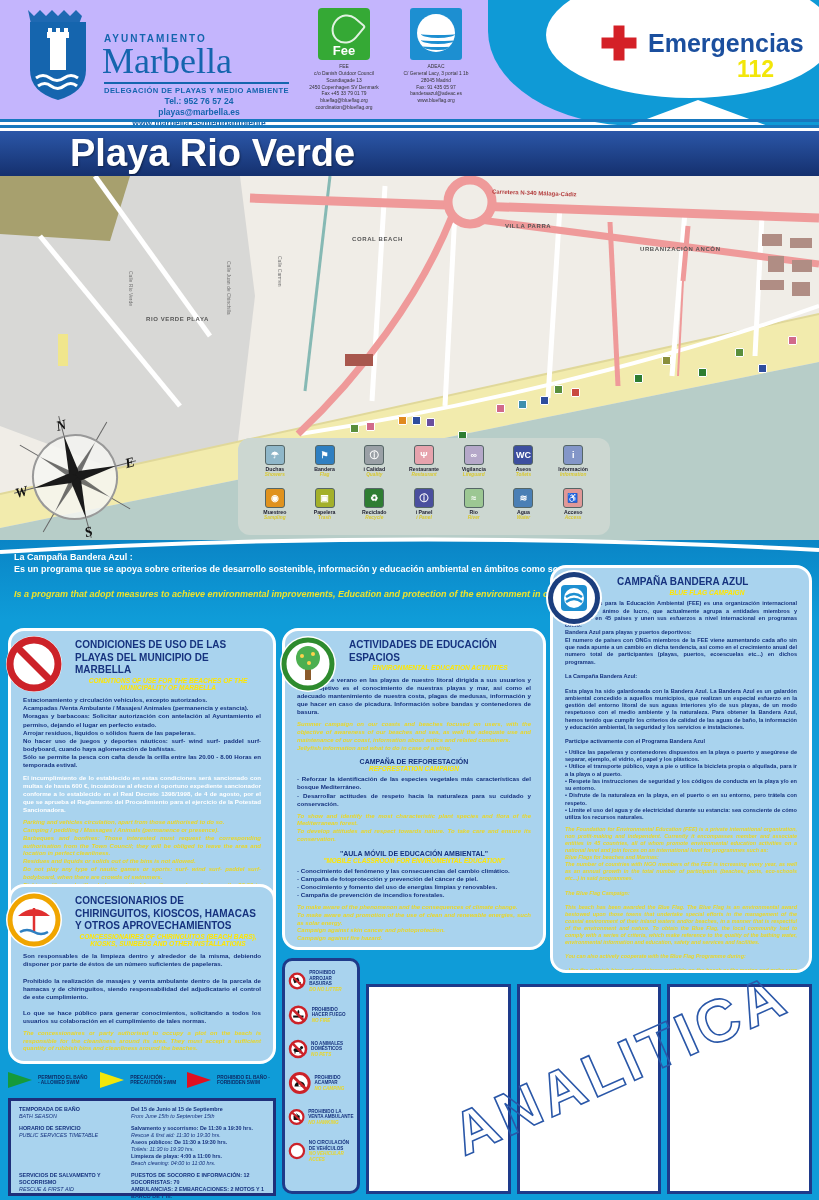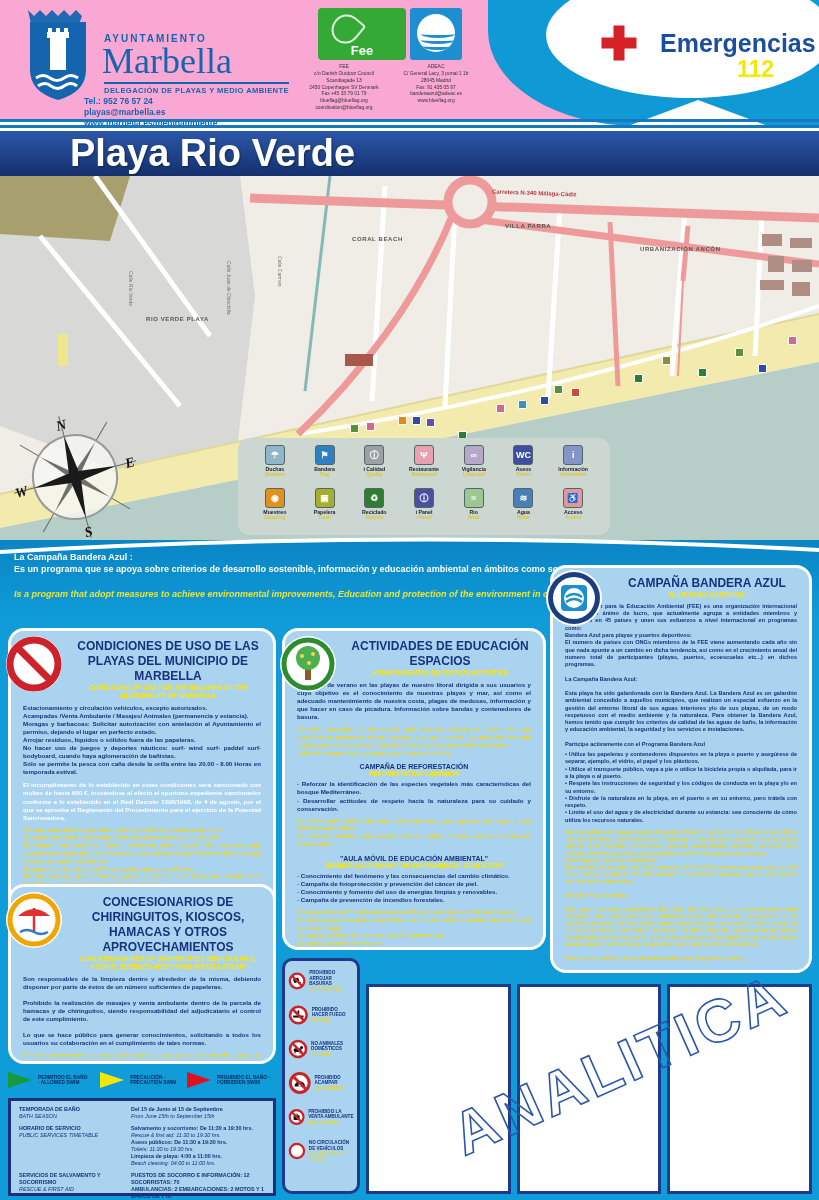--- a/index.html
+++ b/index.html
@@ -2,37 +2,37 @@
 <html><head>
 <meta charset="utf-8">
 <style>
   html,body{margin:0;padding:0;}
   body{width:819px;height:1200px;position:relative;overflow:hidden;background:#fff;
        font-family:"Liberation Sans",sans-serif;}
   .abs{position:absolute;}
   .pre{white-space:pre-line;}
 
   
-  .header{left:0;top:0;width:819px;height:119px;background:#f9a8d4;}
+  .header{left:0;top:0;width:819px;height:119px;background:#c4b5fd;}
   .crest{left:22px;top:8px;}
   .ayto{left:104px;top:33px;font-size:10px;font-weight:bold;letter-spacing:2px;color:#1565ae;}
   .city{left:102px;top:40px;font-family:"Liberation Serif",serif;font-size:36px;color:#1565ae;}
   .deleg{left:104px;top:82px;font-size:7.6px;font-weight:bold;color:#1565ae;border-top:2px solid #1565ae;padding-top:2px;letter-spacing:.4px;}
-  .contact{left:84px;top:96px;width:230px;font-size:8.5px;font-weight:bold;color:#1565ae;line-height:1.3;}
-  .feebox{left:318px;top:8px;width:52px;height:52px;background:#35a935;border-radius:4px;padding-left:36px;}
+  .contact{left:84px;top:96px;width:230px;text-align:center;font-size:8.5px;font-weight:bold;color:#1565ae;line-height:1.3;}
+  .feebox{left:318px;top:8px;width:52px;height:52px;background:#35a935;border-radius:4px;}
   .feebox .leaf{position:absolute;left:14px;top:6px;width:24px;height:26px;border:2.5px solid #fff;border-radius:50% 10% 50% 50%;transform:rotate(40deg);opacity:.85;}
   .feebox .feetxt{position:absolute;left:0;bottom:2px;width:100%;text-align:center;color:#fff;font-weight:bold;font-size:13px;}
   .feeinfo{left:292px;top:64px;width:104px;text-align:center;font-size:4.9px;color:#333;line-height:1.4;}
   .adeacbox{left:410px;top:8px;width:52px;height:52px;background:#1d8fd1;border-radius:3px;}
   .adeaccirc{position:absolute;left:7px;top:6px;width:38px;height:38px;background:#fff;border-radius:50%;overflow:hidden;}
   .wave{position:absolute;left:4px;height:5px;width:34px;border-radius:50%;border-bottom:3px solid #1d8fd1;background:transparent;}
   .adeacinfo{left:386px;top:64px;width:100px;text-align:center;font-size:4.9px;color:#333;line-height:1.4;}
   .emblob{left:488px;top:0;width:331px;height:126px;background:#0f9ad6;border-bottom-left-radius:150px 95px;}
   .emellipse{position:absolute;left:58px;top:-28px;width:288px;height:126px;background:#fff;border-radius:50%;}
-  .emrow{position:absolute;left:110px;top:22px;display:flex;align-items:center;gap:20px;}
+  .emrow{position:absolute;left:110px;top:22px;display:flex;align-items:center;gap:8px;}
   .emlabel{color:#1b4f9e;font-weight:bold;font-size:25px;}
   .emnum{position:absolute;left:205px;top:56px;color:#f2e60a;font-weight:bold;font-size:23px;margin-left:44px;}
   .chev{position:absolute;left:140px;top:100px;width:0;height:0;border-left:70px solid transparent;border-right:70px solid transparent;border-bottom:26px solid #fff;}
   .hline1{left:0;top:119px;width:819px;height:3px;background:#1778be;}
   .hline2{left:0;top:125px;width:819px;height:3px;background:#1778be;}
 
   
   .titlebar{left:0;top:131px;width:819px;height:45px;background:linear-gradient(180deg,#2b57a8,#15306e);display:flex;align-items:center;}
   .titlebar span{color:#fff;font-weight:bold;font-size:38px;padding-left:70px;text-shadow:1px 1px 2px rgba(0,0,0,.4);}
 
@@ -51,21 +51,21 @@
   .compass{position:absolute;left:10px;top:236px;transform:rotate(-15deg);}
 
   
   .bluezone{left:0;top:540px;width:819px;height:660px;background:linear-gradient(180deg,#0a85c6,#0f9cd8 12%,#0f9cd8);}
   .intro-es{left:14px;top:551px;width:700px;color:#fff;font-weight:bold;font-size:9px;line-height:1.35;}
   .intro-en{left:14px;top:588px;width:700px;color:#f0e32a;font-weight:bold;font-style:italic;font-size:9px;line-height:1.35;}
   .wavecurve{left:0;top:536px;}
 
   
   .panel{background:#a9d3ee;border:3px solid #fff;border-radius:16px;box-sizing:border-box;padding:8px 12px;overflow:hidden;}
-  .p-title{color:#16327e;font-weight:bold;text-align:center;font-size:12px;line-height:1.25;}
+  .p-title{color:#16327e;font-weight:bold;text-align:left;font-size:10px;line-height:1.25;}
   .p-sub{color:#ffe600;font-weight:bold;font-style:italic;text-align:center;font-size:6.6px;line-height:1.2;margin-bottom:4px;}
   .p-body{color:#16327e;font-weight:bold;font-size:6.2px;line-height:1.3;text-align:justify;}
   .p-en{color:#e8d62a;font-weight:bold;font-style:italic;font-size:6px;line-height:1.3;text-align:justify;margin-top:5px;}
   .p-white{color:#fff;font-weight:bold;font-size:6.2px;line-height:1.3;text-align:justify;margin-top:5px;}
   .sec-t{color:#16327e;font-weight:bold;text-align:center;font-size:7px;margin-top:6px;}
   .sec-s{color:#ffe600;font-weight:bold;font-style:italic;text-align:center;font-size:6.4px;margin-bottom:3px;}
   .badge{position:absolute;width:56px;height:56px;border-radius:50%;background:#fff;z-index:5;}
   .p1{left:8px;top:628px;width:268px;height:285px;}
   .p2{left:282px;top:628px;width:264px;height:322px;}
   .p3{left:550px;top:565px;width:262px;height:408px;}

